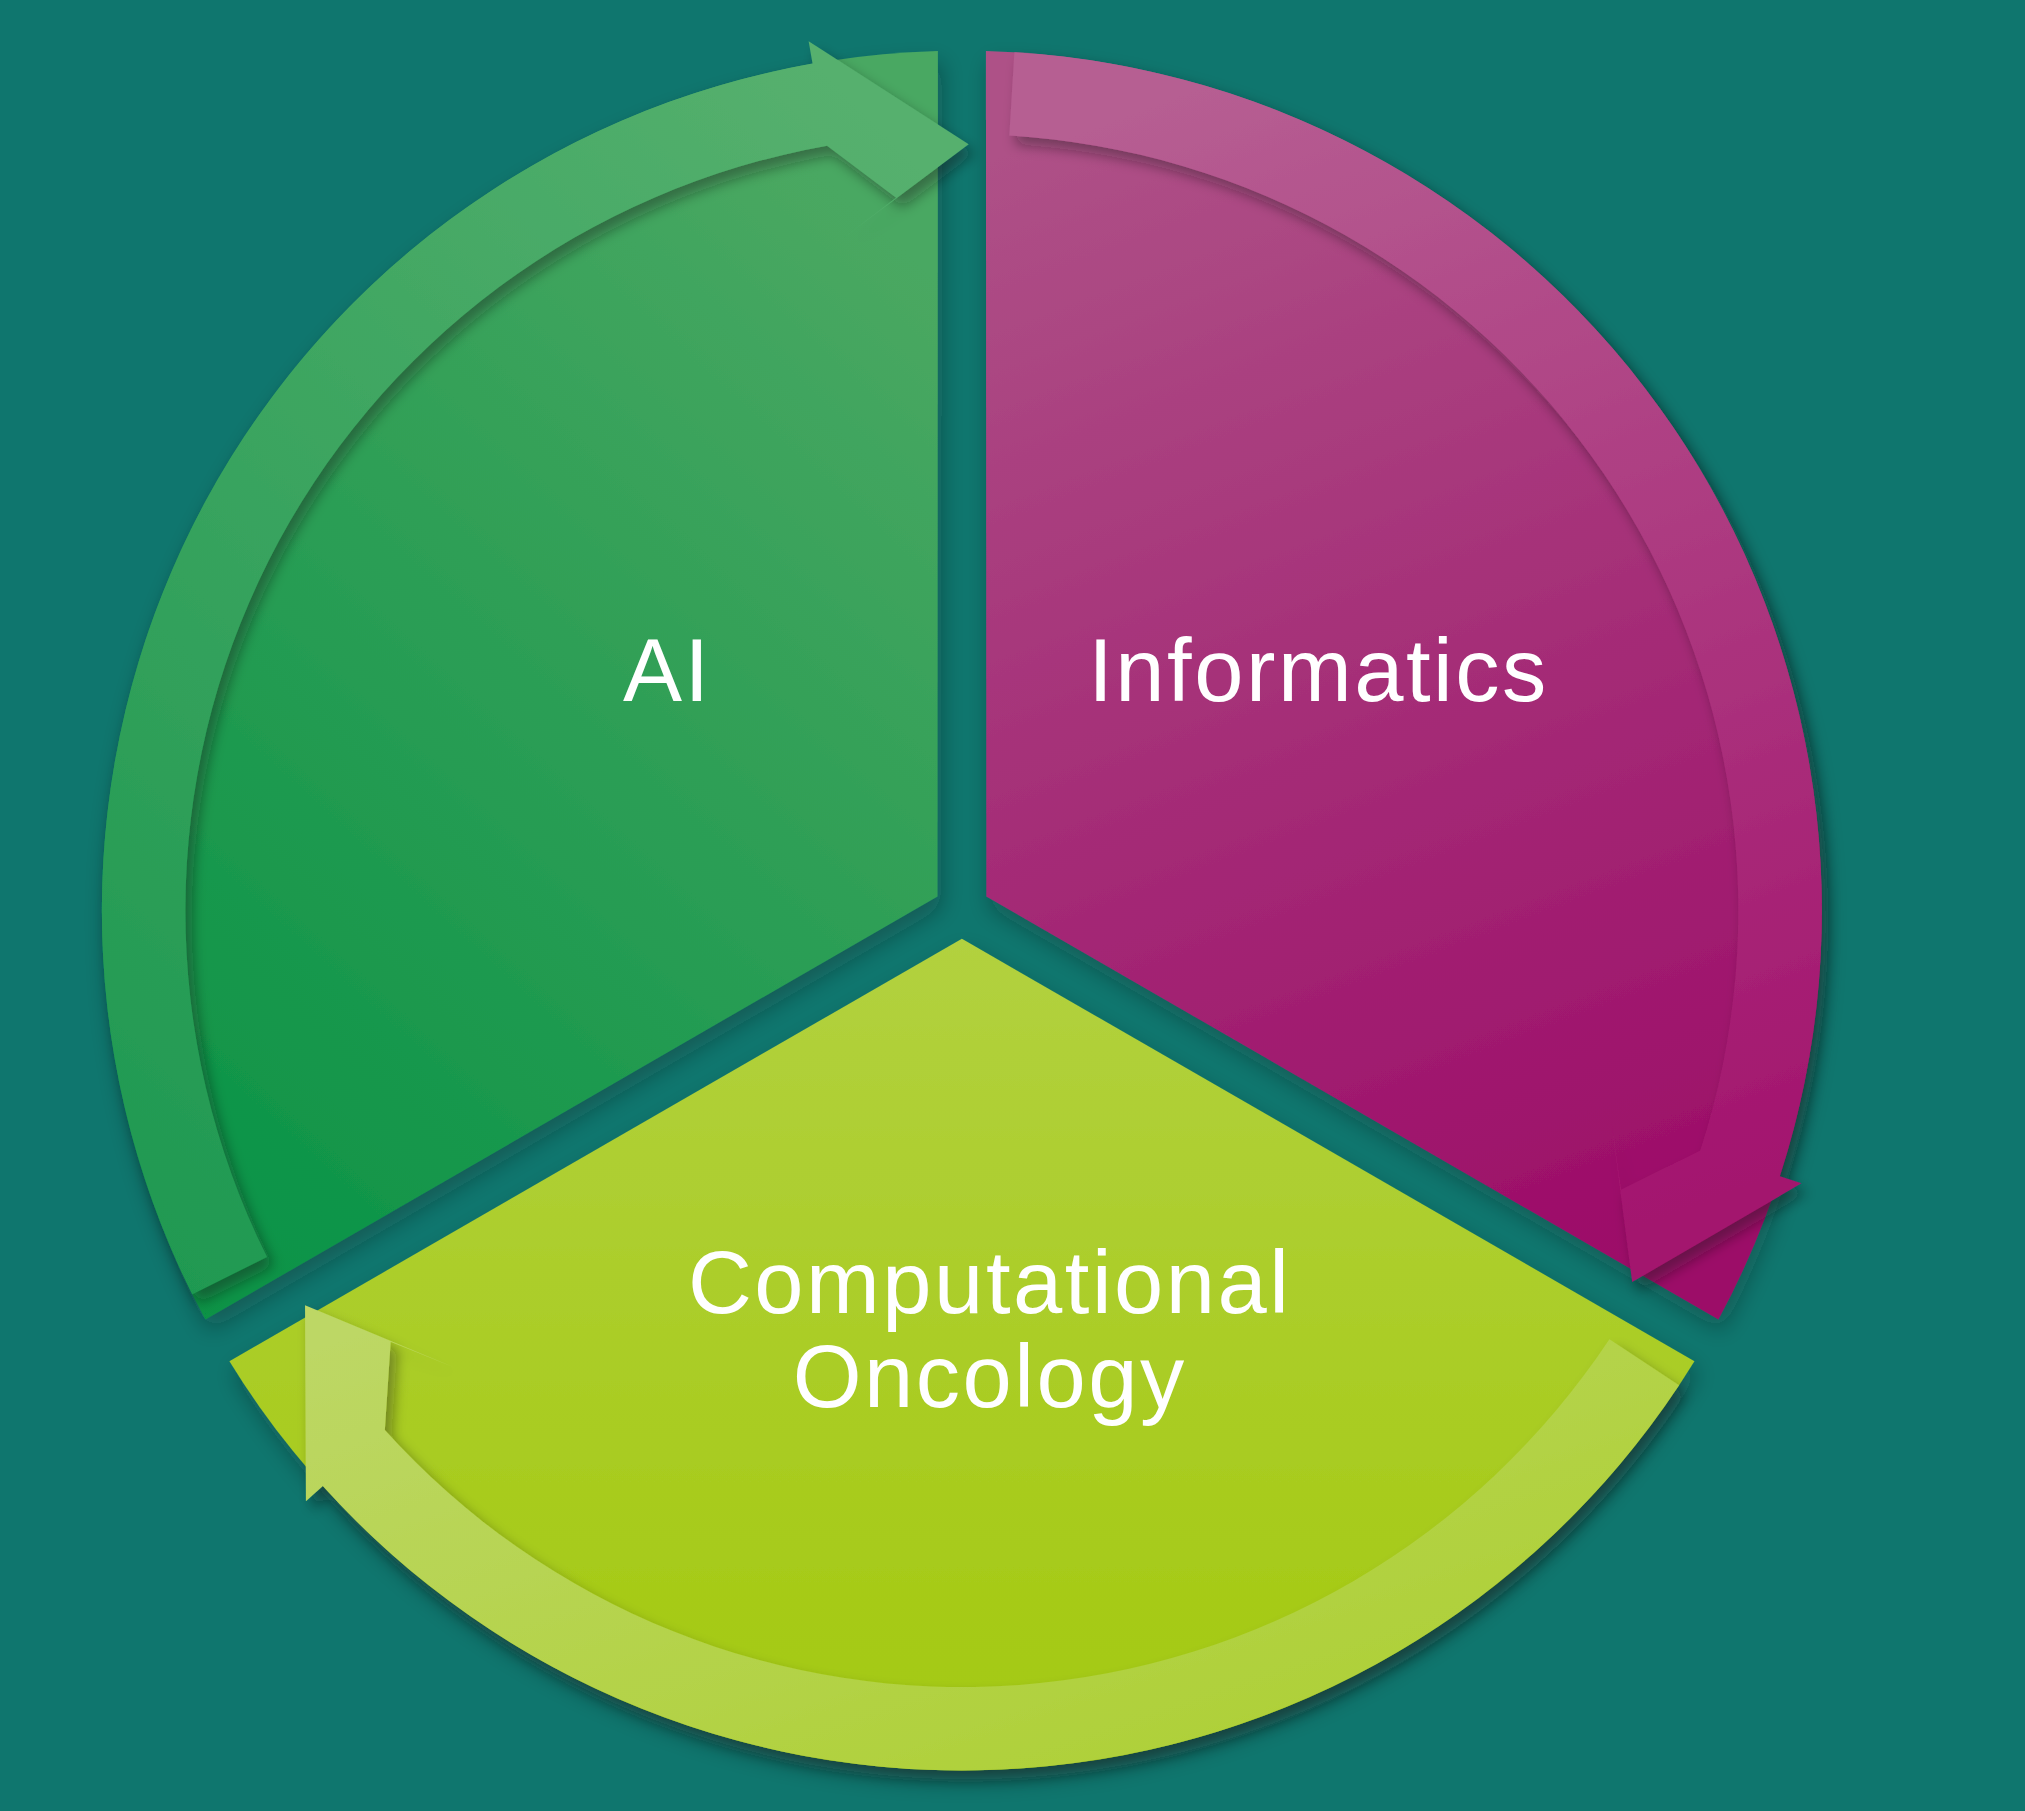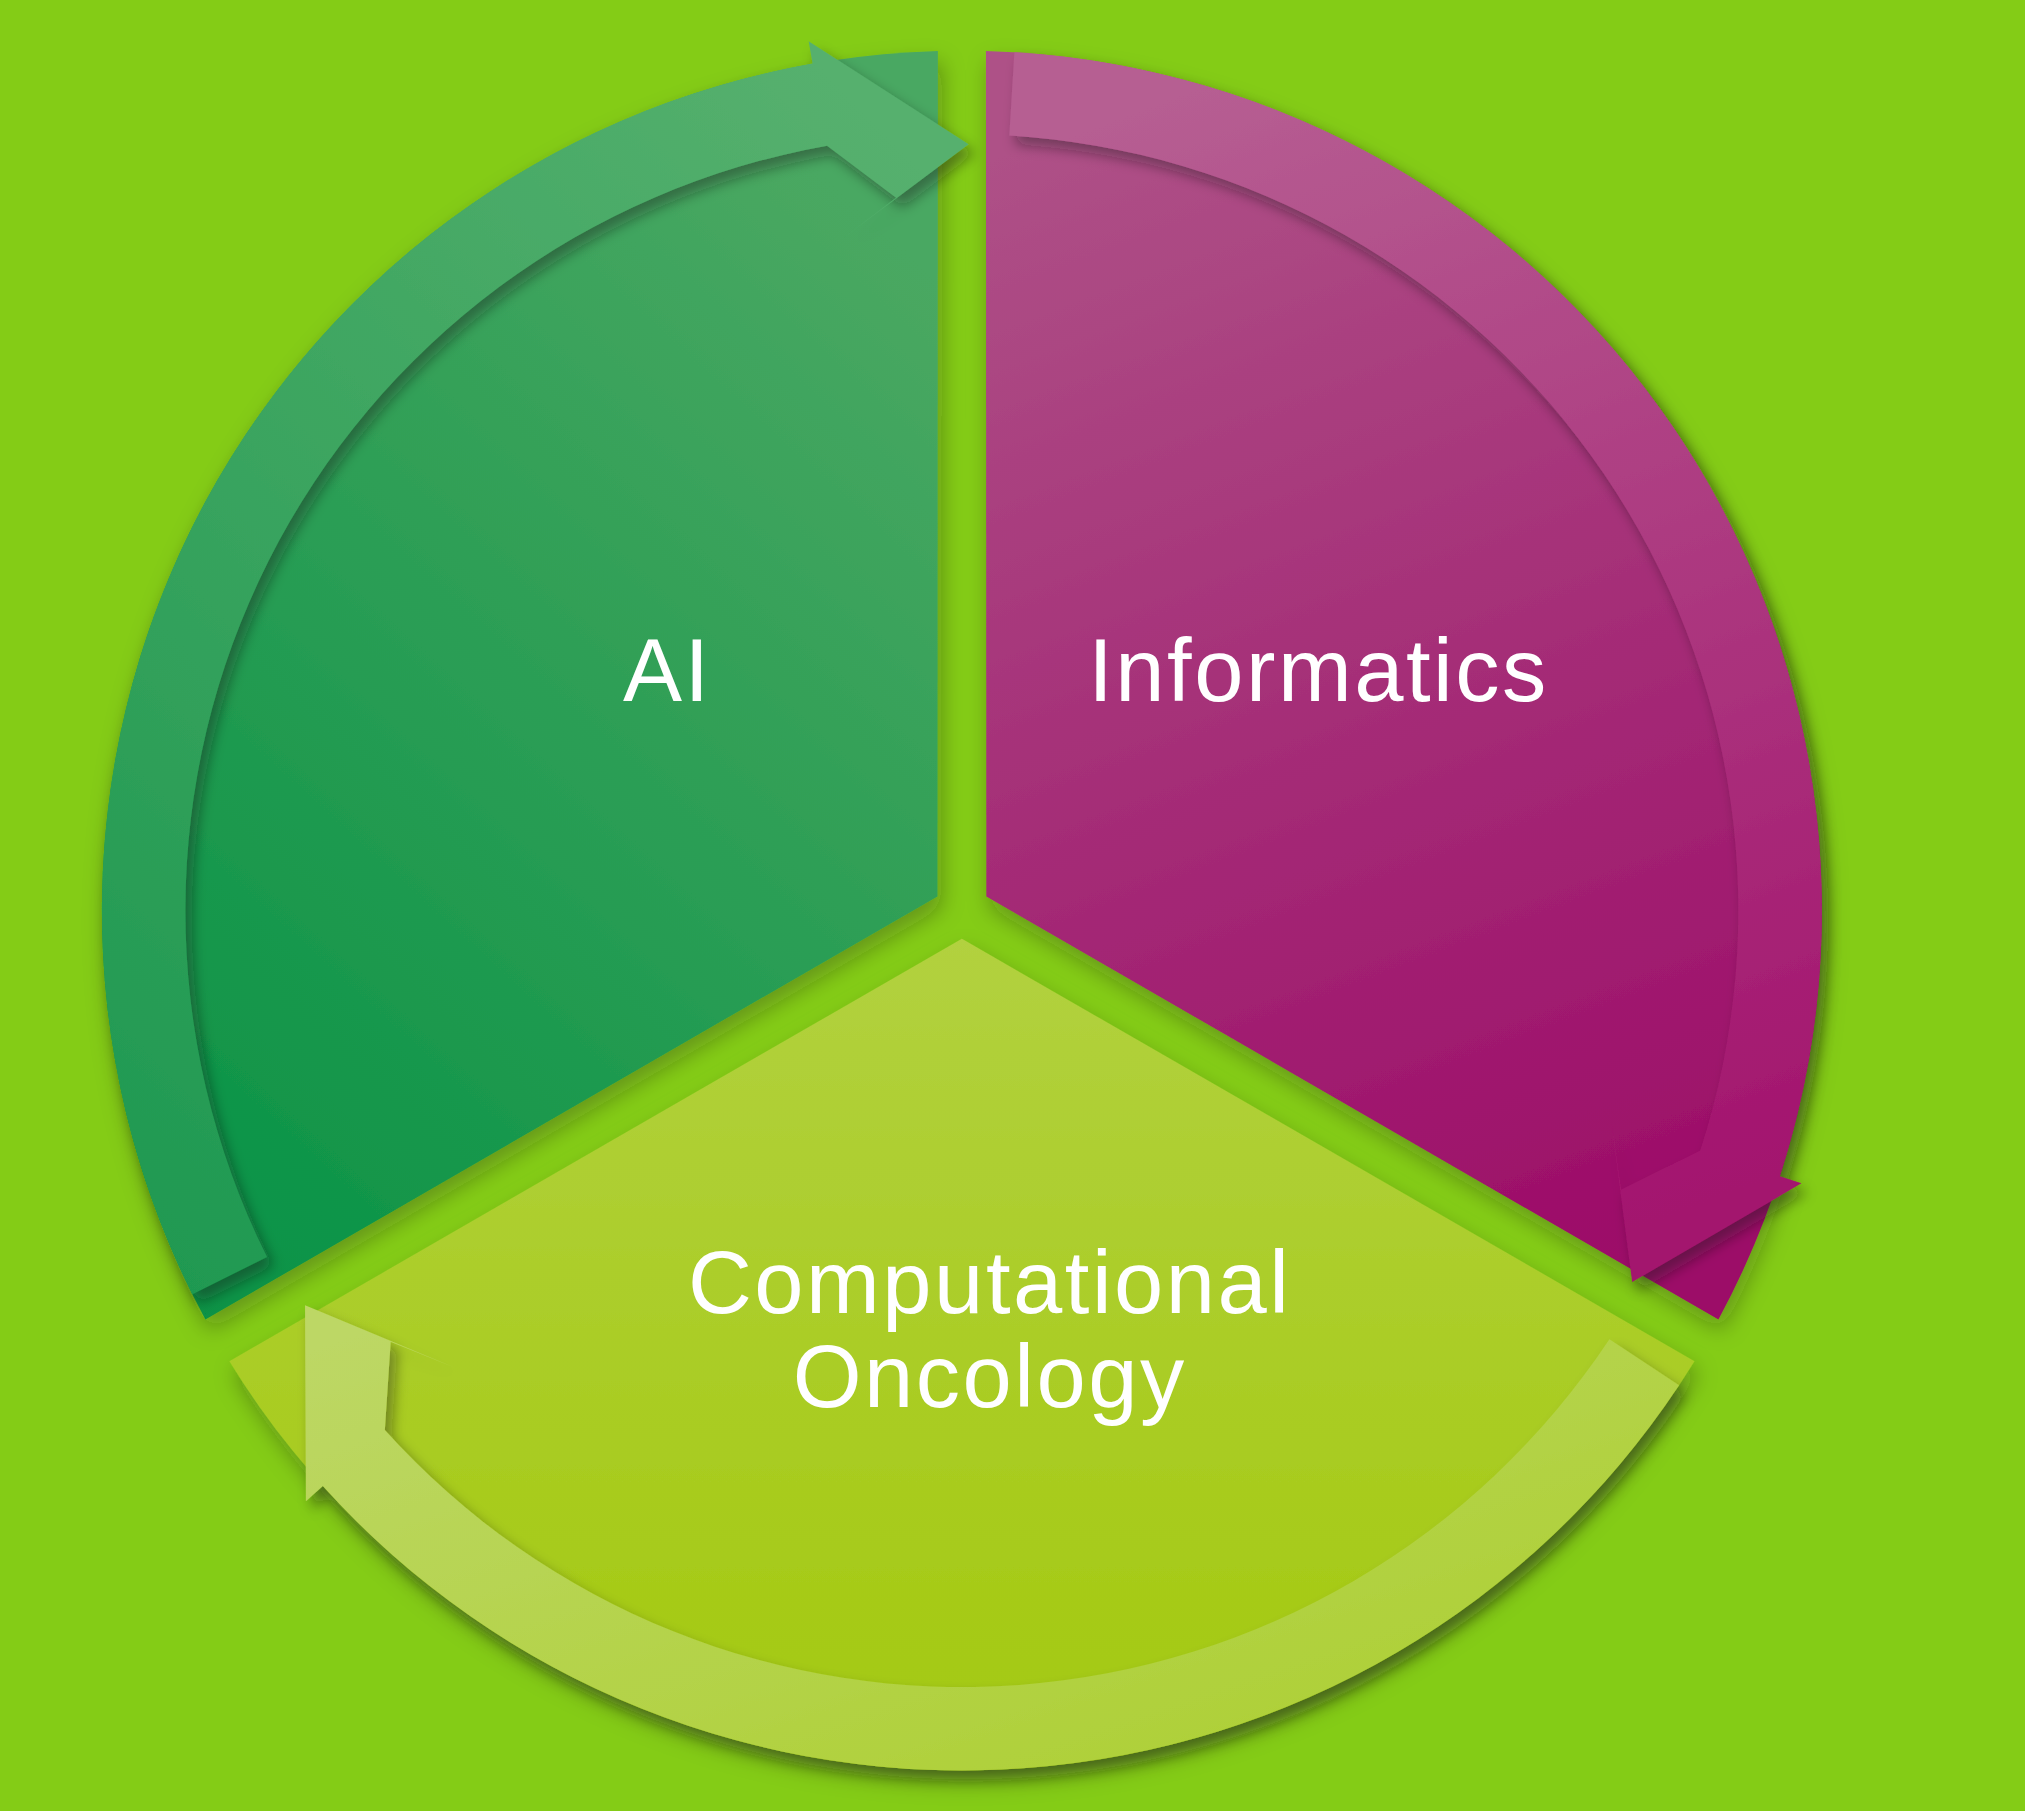--- a/index.html
+++ b/index.html
@@ -9,21 +9,21 @@
     height: 100%;
     background: #ffffff;
     overflow: hidden;
   }
   .stage {
     width: 100vw;
     height: 100vh;
     display: flex;
     align-items: center;
     justify-content: flex-start;
-    background: #84cc16;
+    background: #0f766e;
   }
   svg {
     width: 100%;
     height: 100%;
     display: block;
   }
   .seg-label {
     font-family: "Liberation Sans", "DejaVu Sans", sans-serif;
     font-weight: 400;
     letter-spacing: 2px;

